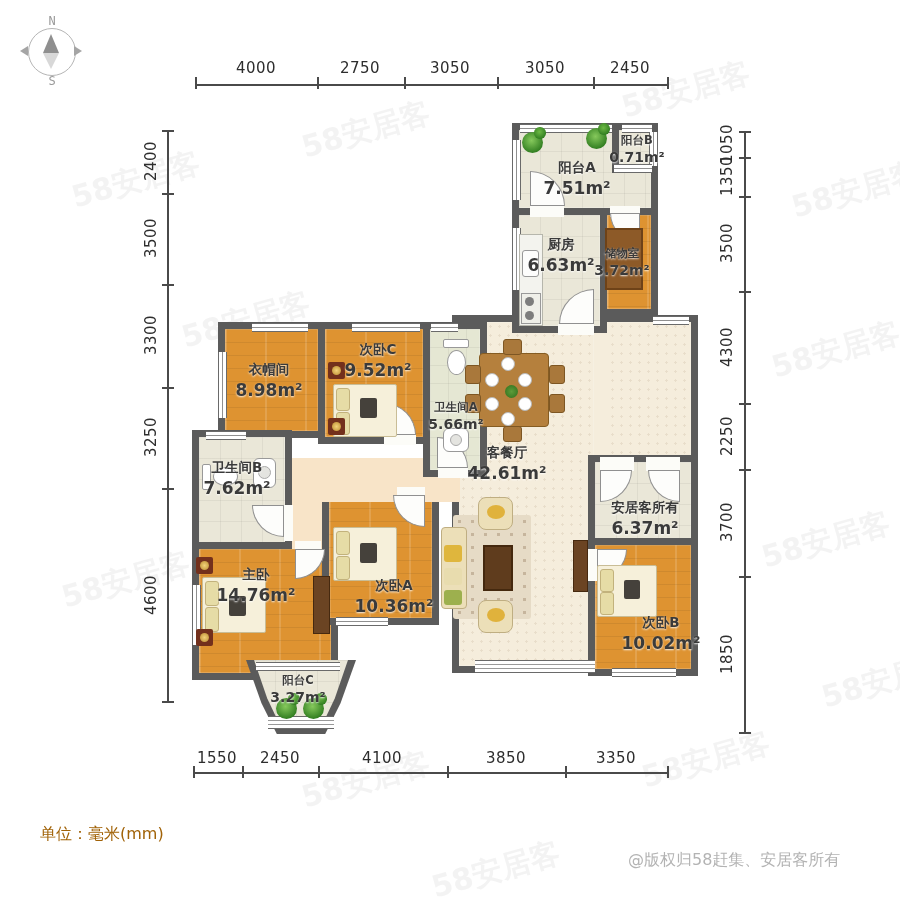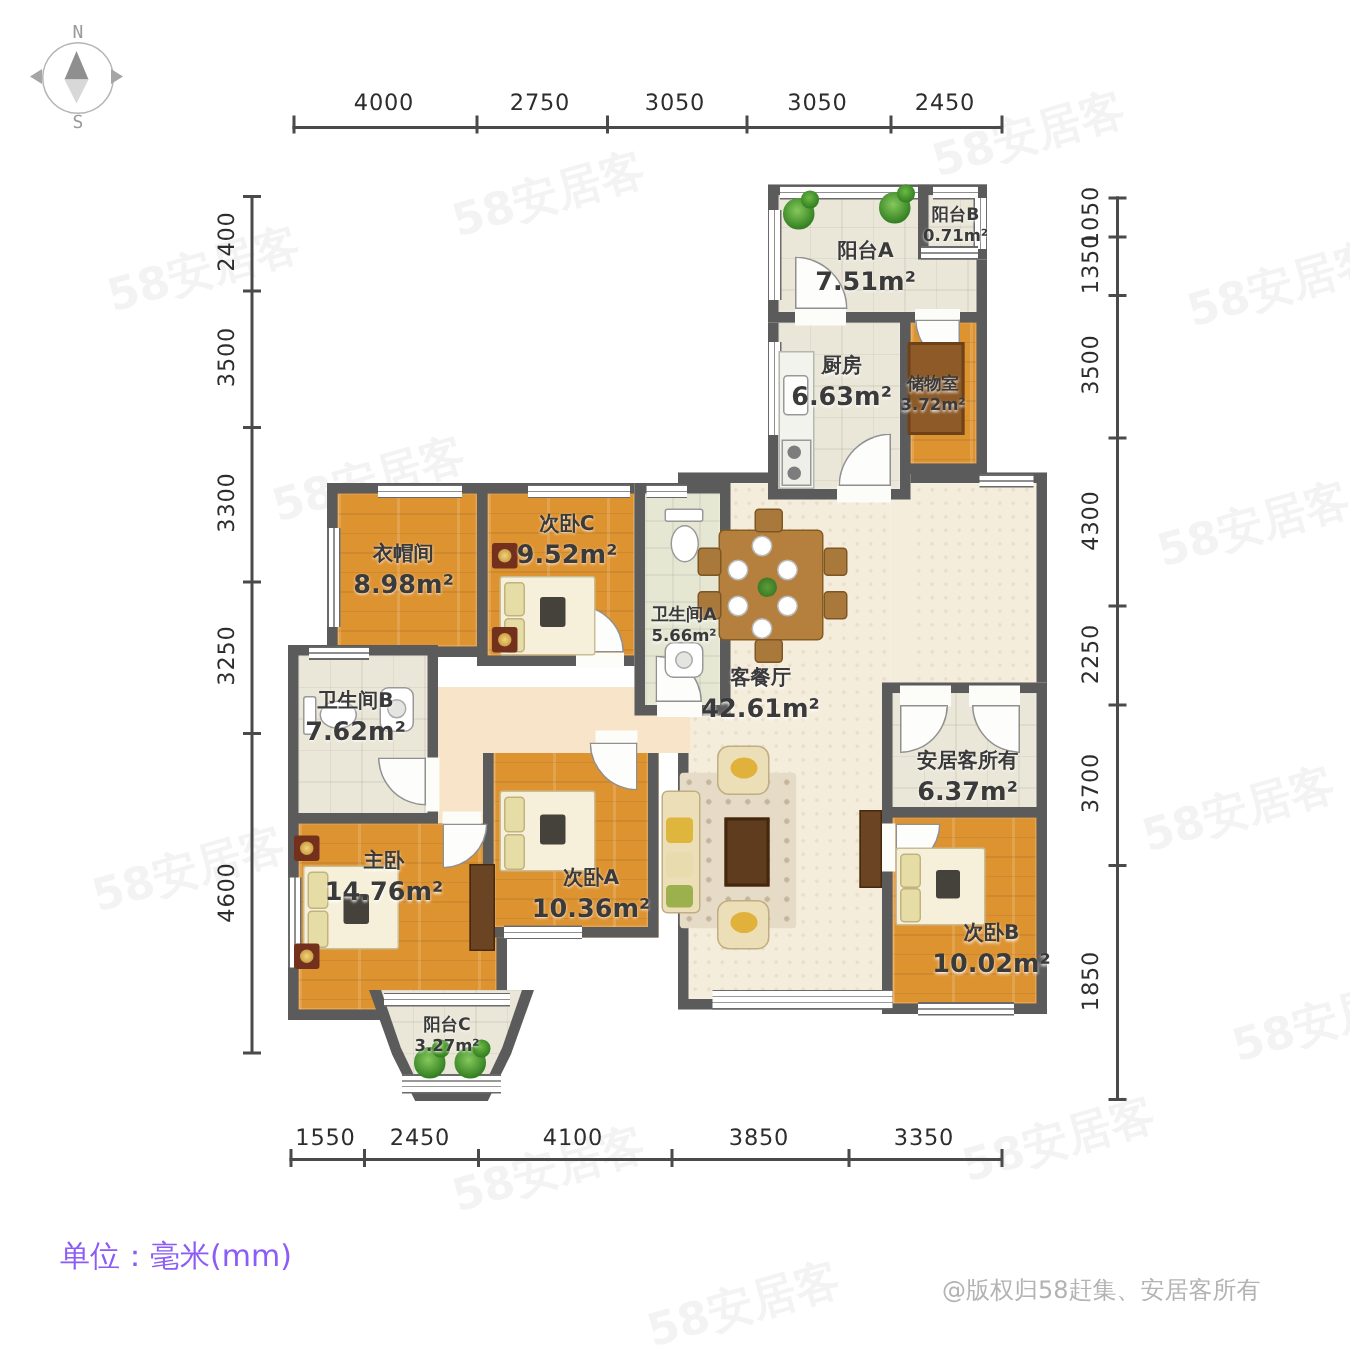--- a/index.html
+++ b/index.html
@@ -13,37 +13,37 @@
   .hall{position:absolute;background:#f8e4c8}
   .patch{position:absolute;background:#f5eddc}
   .gap{position:absolute;background:#fcfcf8}
   .door{position:absolute;background:#fdfdfb;border:1.5px solid #909090;box-sizing:border-box}
   .winH{position:absolute;height:9px;background:linear-gradient(180deg,#6a6a6a 0 1px,#fff 1px 4px,#8f8f8f 4px 5px,#fff 5px 8px,#6a6a6a 8px 9px)}
   .winH2{position:absolute;height:13px;background:linear-gradient(180deg,#6a6a6a 0 1px,#fff 1px 4px,#999 4px 5px,#fff 5px 8px,#999 8px 9px,#fff 9px 12px,#6a6a6a 12px 13px)}
   .winV{position:absolute;width:9px;background:linear-gradient(90deg,#6a6a6a 0 1px,#fff 1px 4px,#8f8f8f 4px 5px,#fff 5px 8px,#6a6a6a 8px 9px)}
   .lbl{position:absolute;transform:translate(-50%,-50%);text-align:center;font-weight:700;color:#3a3a3a;font-size:13.5px;line-height:1.3;white-space:nowrap;text-shadow:0 1px 2px rgba(255,255,255,.9);z-index:30}
   .lbl span{display:block}
   .lbl small{display:block;font-size:17px;font-weight:700}
-  .sm{font-size:11.5px}.sm small{font-size:11px}
+  .sm{font-size:11.5px}.sm small{font-size:14px}
   .furn{position:absolute;box-sizing:border-box}
   .bedf{position:absolute;background:#f6f0da;border:1.5px solid #c9bd96;box-sizing:border-box;border-radius:2px}
   .pil{position:absolute;background:#e6dca6;border:1px solid #c2b27c;border-radius:3px}
   .blk{position:absolute;background:#45413b;border-radius:2px}
   .sconce{position:absolute;width:17px;height:17px;background:#73301c;border-radius:2px}
   .sconce::after{content:"";position:absolute;inset:4px;border-radius:50%;background:radial-gradient(#f3d27a,#b98a2e)}
   .chair{position:absolute;background:#a9783b;border:1px solid #7d5623;border-radius:3px}
   .plate{position:absolute;width:12px;height:12px;border-radius:50%;background:#fff;border:1px solid #b9b9b9}
   .plant{position:absolute;width:21px;height:21px;border-radius:50%;background:radial-gradient(circle at 45% 40%,#86c95c,#2f7c1f 75%)}
   .plant::after{content:"";position:absolute;left:58%;top:-22%;width:55%;height:55%;border-radius:50%;background:radial-gradient(circle at 45% 40%,#6db944,#2f7c1f 75%)}
   .dl{position:absolute;background:#4a4a4a}
   .tk{position:absolute;width:1.5px;height:12px;background:#4a4a4a}
   .dlab{position:absolute;font-size:15px;color:#2d2d2d;transform:translate(-50%,-50%);font-style:normal;letter-spacing:.5px;white-space:nowrap}
   .dlabV{position:absolute;font-size:15px;color:#2d2d2d;transform:translate(-50%,-50%) rotate(-90deg);font-style:normal;letter-spacing:.5px;white-space:nowrap}
   .wm{position:absolute;color:rgba(160,160,160,.12);font-size:30px;font-weight:700;transform:rotate(-16deg);white-space:nowrap;z-index:0}
-  .ft{position:absolute;font-size:20px;color:#8b5cf6;white-space:nowrap}
+  .ft{position:absolute;font-size:16px;color:#a16207;white-space:nowrap}
   .tri{position:absolute;width:0;height:0}
 </style>
 </head>
 <body>
 
 <div id="plan">
 
   <span class="wm" style="left:70px;top:160px">58安居客</span>
   <span class="wm" style="left:300px;top:110px">58安居客</span>
   <span class="wm" style="left:620px;top:70px">58安居客</span>

